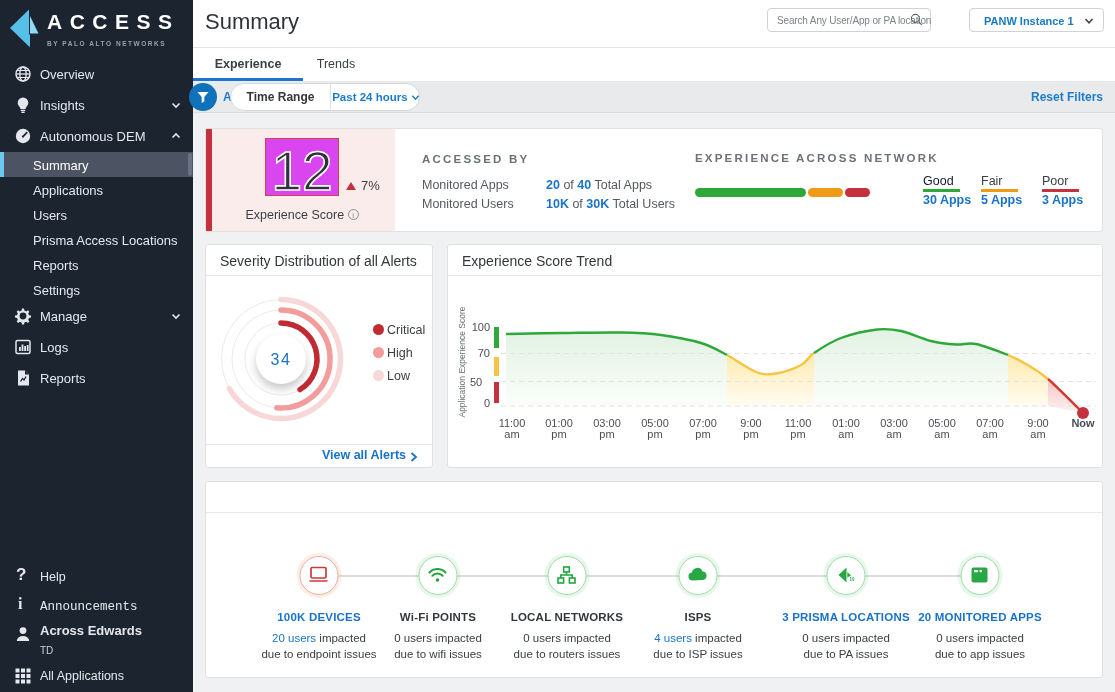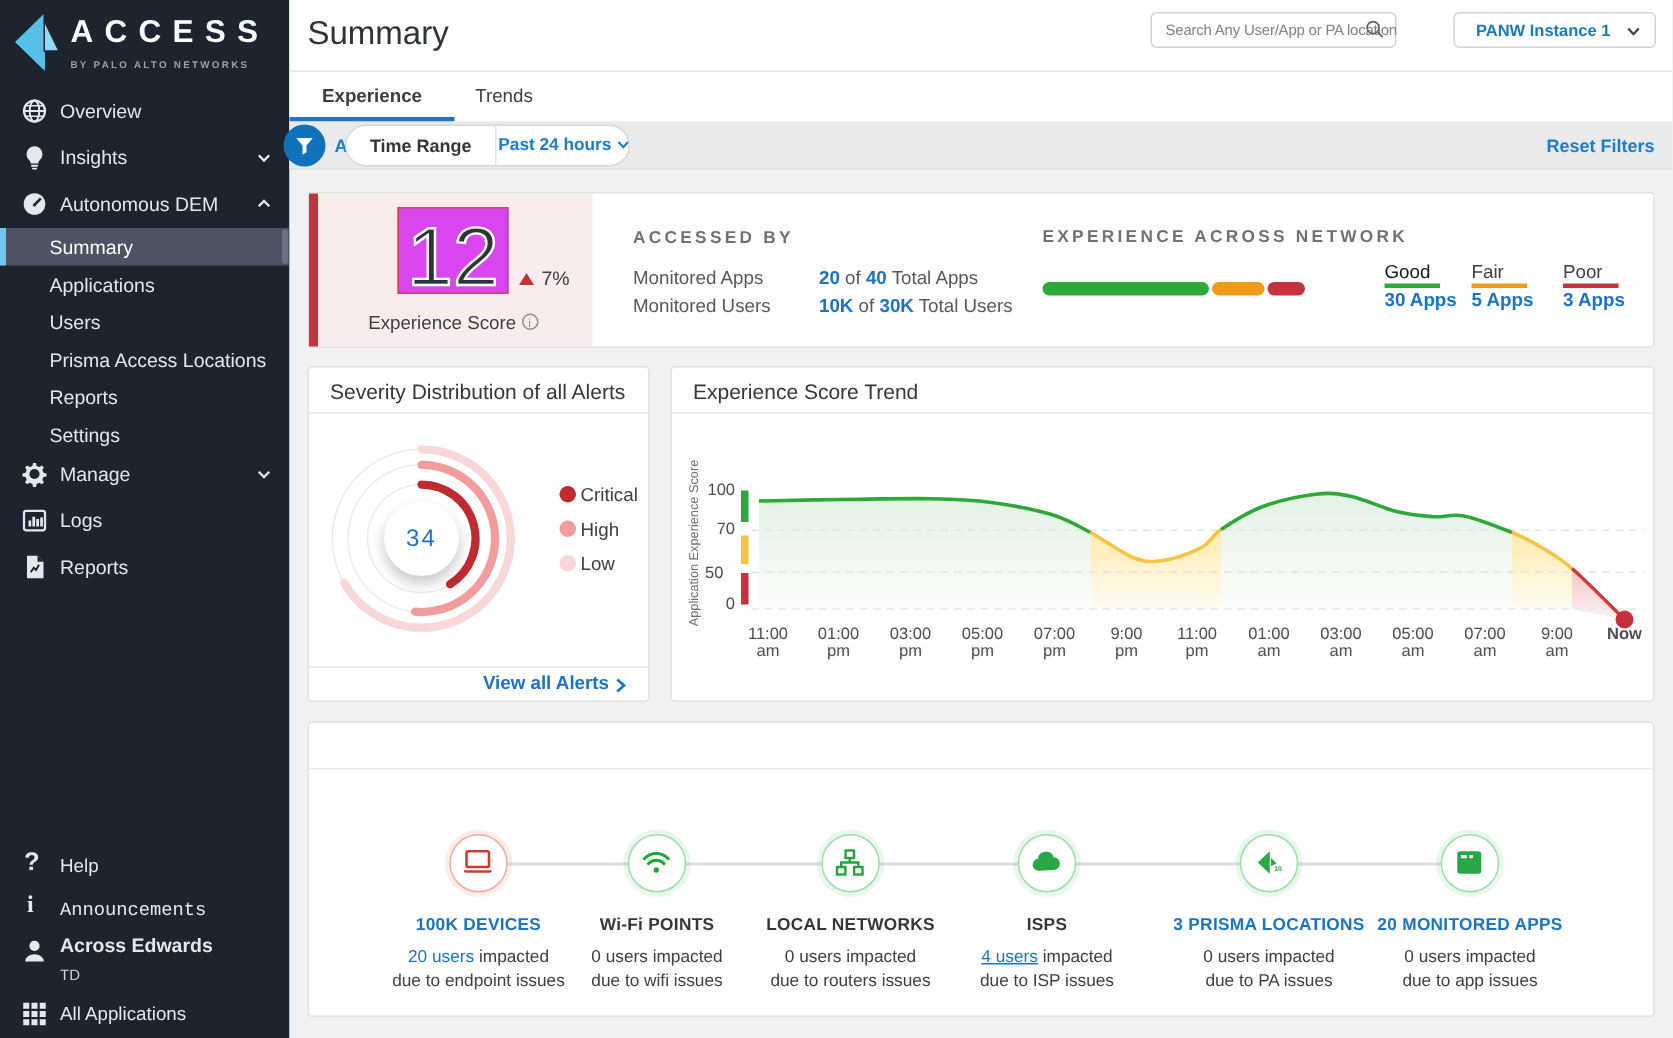--- a/index.html
+++ b/index.html
@@ -372,21 +372,21 @@
       <div class="t3">due to routers issues</div>
     </div>
 
     <div class="node" style="left:427px;top:74px;">
       <div class="circ" style="border:1.5px solid #9edca7;box-shadow:0 0 0 3px rgba(100,200,120,0.15);">
         <svg width="24" height="24" viewBox="0 0 24 24" style="position:absolute;left:6px;top:6px;">
             <path d="M7 17.5 a4 4 0 0 1 -0.6-7.96 a5.5 5.5 0 0 1 10.6-1.1 a4.3 4.3 0 0 1 0.3 8.56 z" fill="#28a745"></path>
           </svg>
       </div>
       <div class="t1">ISPS</div>
-      <div class="t2"><span style="color:#1a73c8;text-decoration:underline;">4 users</span> impacted</div>
+      <div class="t2"><span style="color:#1a73c8;">4 users</span> impacted</div>
       <div class="t3">due to ISP issues</div>
     </div>
 
     <div class="node" style="left:575px;top:74px;">
       <div class="circ" style="border:1.5px solid #9edca7;box-shadow:0 0 0 3px rgba(100,200,120,0.15);">
         <svg width="22" height="22" viewBox="0 0 22 22" style="position:absolute;left:7px;top:7px;">
             <polygon points="4,11 12,3.5 12,18.5" fill="#28a745"></polygon>
             <polygon points="12.8,8 16.5,11.5 12.8,13.5" fill="#28a745"></polygon>
             <text x="15" y="16.5" font-size="4.5" fill="#28a745" font-weight="bold">10</text>
           </svg>

